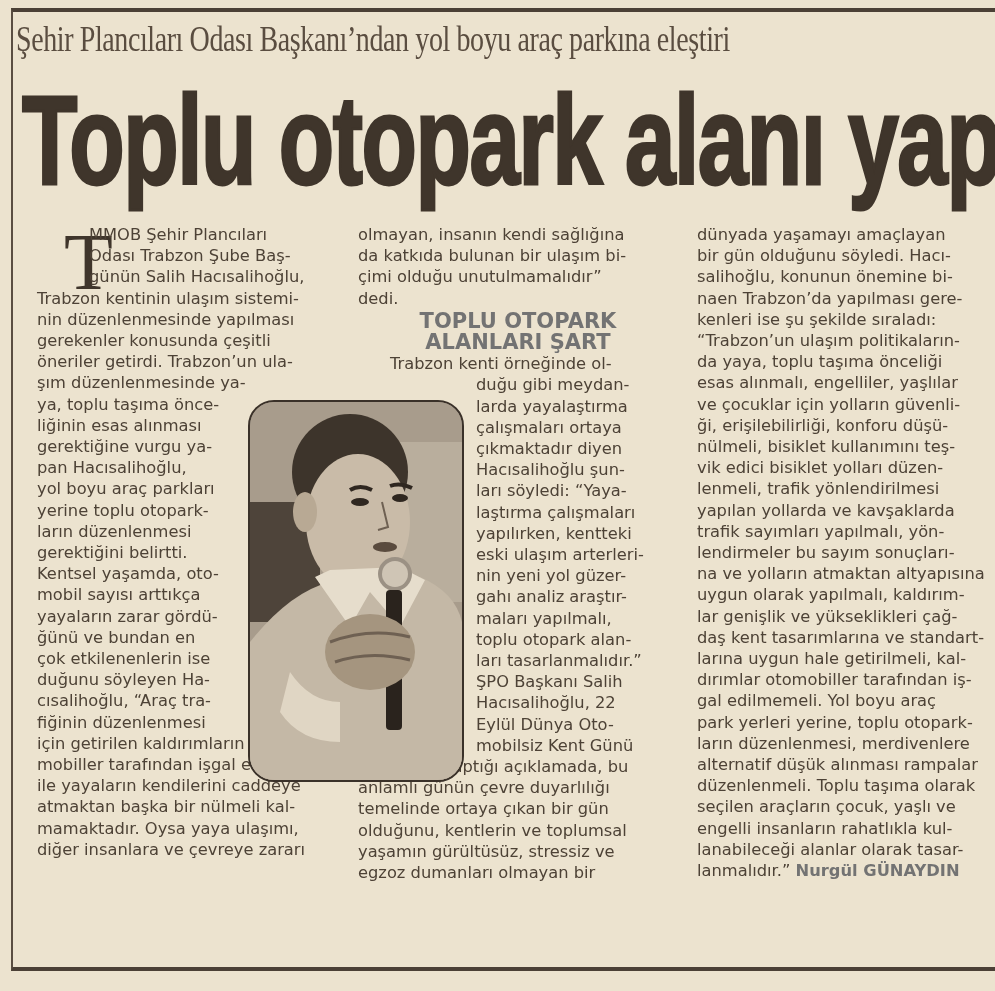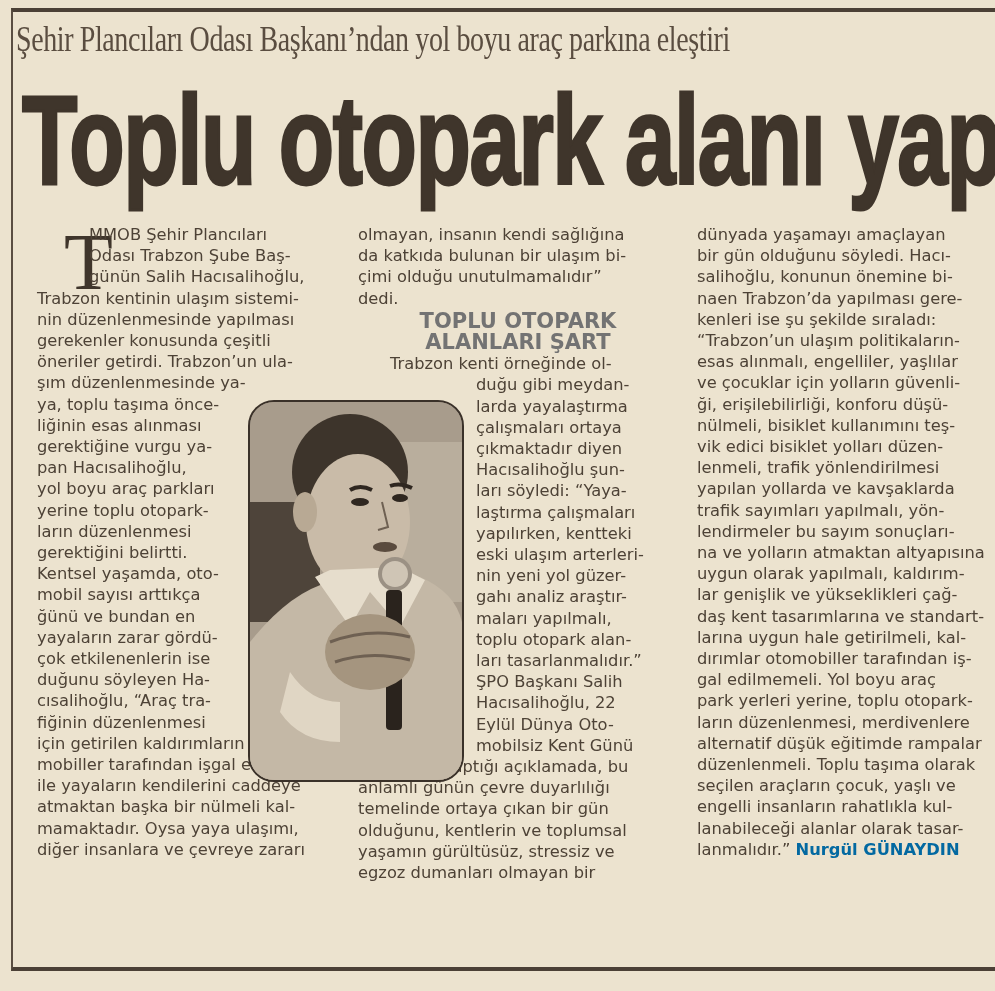--- a/index.html
+++ b/index.html
@@ -66,21 +66,21 @@
       color: #3f352b;
     }
     .subhead {
       font-family: "DejaVu Sans", sans-serif;
       font-weight: bold;
       font-size: 21px;
       color: #737373;
       text-align: center;
       margin: 0;
     }
-    .byline { font-weight: bold; color: #0369a1; }
+    .byline { font-weight: bold; color: #737373; }
     .photo {
       position: absolute;
       left: 248px; top: 400px;
       width: 216px; height: 382px;
       border: 2px solid #3a3129;
       border-radius: 26px;
       overflow: hidden;
       background: linear-gradient(180deg, #9a8f82 0%, #7b6f61 40%, #b8ad9c 70%, #c5baa8 100%);
       box-sizing: border-box;
     }
@@ -108,22 +108,22 @@
   <p>ya, toplu taşıma önce-</p>
   <p>liğinin esas alınması</p>
   <p>gerektiğine vurgu ya-</p>
   <p>pan Hacısalihoğlu,</p>
   <p>yol boyu araç parkları</p>
   <p>yerine toplu otopark-</p>
   <p>ların düzenlenmesi</p>
   <p>gerektiğini belirtti.</p>
   <p>Kentsel yaşamda, oto-</p>
   <p>mobil sayısı arttıkça</p>
+  <p>yayaların zarar gördü-</p>
   <p>ğünü ve bundan en</p>
-  <p>yayaların zarar gördü-</p>
   <p>çok etkilenenlerin ise</p>
   <p>duğunu söyleyen Ha-</p>
   <p>cısalihoğlu, “Araç tra-</p>
   <p>fiğinin düzenlenmesi</p>
   <p>için getirilen kaldırımların oto-</p>
   <p>mobiller tarafından işgal edilmesi</p>
   <p>ile yayaların kendilerini caddeye</p>
   <p>atmaktan başka bir nülmeli kal-</p>
   <p>mamaktadır. Oysa yaya ulaşımı,</p>
   <p>diğer insanlara ve çevreye zararı</p>
@@ -163,39 +163,40 @@
   <p>egzoz dumanları olmayan bir</p>
 </div>
 
 <div class="col col3">
   <p>dünyada yaşamayı amaçlayan</p>
   <p>bir gün olduğunu söyledi.  Hacı-</p>
   <p>salihoğlu, konunun önemine bi-</p>
   <p>naen Trabzon’da yapılması gere-</p>
   <p>kenleri ise şu şekilde sıraladı:</p>
   <p>“Trabzon’un ulaşım politikaların-</p>
+  <p>da yaya, toplu taşıma önceliği</p>
   <p>esas alınmalı, engelliler, yaşlılar</p>
   <p>ve çocuklar için yolların güvenli-</p>
   <p>ği, erişilebilirliği, konforu düşü-</p>
   <p>nülmeli, bisiklet kullanımını teş-</p>
   <p>vik edici bisiklet yolları düzen-</p>
   <p>lenmeli, trafik yönlendirilmesi</p>
   <p>yapılan yollarda ve kavşaklarda</p>
   <p>trafik sayımları yapılmalı, yön-</p>
   <p>lendirmeler bu sayım sonuçları-</p>
   <p>na ve yolların atmaktan altyapısına</p>
   <p>uygun olarak yapılmalı, kaldırım-</p>
   <p>lar genişlik ve yükseklikleri çağ-</p>
   <p>daş kent tasarımlarına ve standart-</p>
   <p>larına uygun hale getirilmeli, kal-</p>
   <p>dırımlar otomobiller tarafından iş-</p>
   <p>gal edilmemeli. Yol boyu araç</p>
   <p>park yerleri yerine, toplu otopark-</p>
   <p>ların düzenlenmesi, merdivenlere</p>
-  <p>alternatif düşük eğitimde rampalar</p>
+  <p>alternatif düşük alınması rampalar</p>
   <p>düzenlenmeli. Toplu taşıma olarak</p>
   <p>seçilen araçların çocuk, yaşlı ve</p>
   <p>engelli insanların rahatlıkla kul-</p>
   <p>lanabileceği alanlar olarak tasar-</p>
   <p><span>lanmalıdır.” </span><span class="byline">Nurgül GÜNAYDIN</span></p>
 </div>
 
 <div class="photo">
   <svg width="212" height="378" viewBox="0 0 212 378">
     <rect x="0" y="0" width="212" height="378" fill="#a89c8c"></rect>

